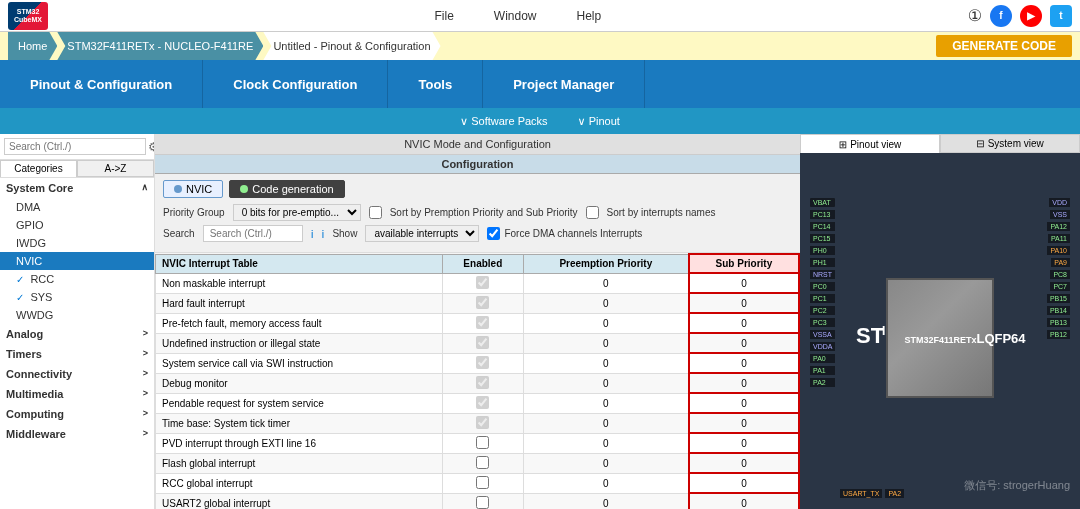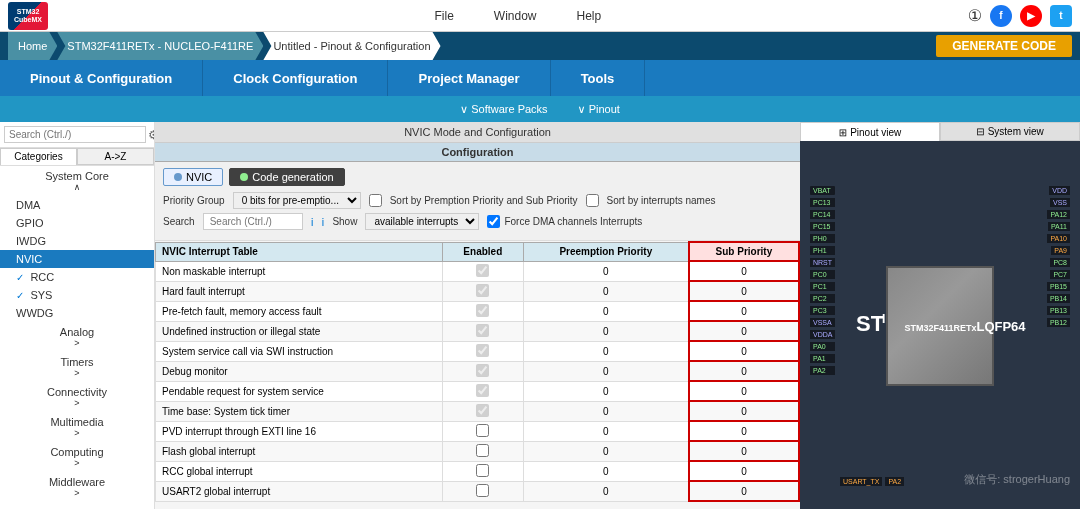--- a/index.html
+++ b/index.html
@@ -8,46 +8,46 @@
     
     .top-bar { display: flex; align-items: center; background: #fff; border-bottom: 1px solid #ccc; height: 32px; padding: 0 8px; }
     .logo { display: flex; align-items: center; margin-right: 20px; }
     .logo-img { width: 40px; height: 28px; background: linear-gradient(135deg, #003c71 50%, #e31837 50%); border-radius: 3px; display: flex; align-items: center; justify-content: center; color: #fff; font-size: 7px; font-weight: bold; }
     .menu-items { display: flex; gap: 40px; flex: 1; justify-content: center; }
     .menu-item { color: #333; cursor: pointer; font-size: 12px; }
     .top-right { display: flex; align-items: center; gap: 8px; margin-left: auto; }
     .social-icon { width: 22px; height: 22px; border-radius: 50%; display: flex; align-items: center; justify-content: center; color: #fff; font-size: 10px; font-weight: bold; cursor: pointer; }
 
     
-    .breadcrumb { display: flex; align-items: center; background: #0c4a6e; height: 28px; padding: 0 8px; gap: 0; }
+    .breadcrumb { display: flex; align-items: center; background: #fef9c3; height: 28px; padding: 0 8px; gap: 0; }
     .breadcrumb-item { color: #fff; font-size: 11px; padding: 0 10px; height: 28px; display: flex; align-items: center; background: #4a90a4; clip-path: polygon(0 0, calc(100% - 8px) 0, 100% 50%, calc(100% - 8px) 100%, 0 100%, 8px 50%); cursor: pointer; }
     .breadcrumb-item:first-child { clip-path: polygon(0 0, calc(100% - 8px) 0, 100% 50%, calc(100% - 8px) 100%, 0 100%); padding-left: 10px; }
     .breadcrumb-item.active { background: #fff; color: #333; }
     .generate-btn { margin-left: auto; background: #e8a000; color: #fff; border: none; padding: 4px 16px; font-size: 12px; font-weight: bold; cursor: pointer; border-radius: 2px; }
 
     
-    .tab-bar { display: flex; background: #1a7abf; height: 36px; }
+    .tab-bar { display: flex; background: #1a7abf; height: 48px; }
     .tab { display: flex; align-items: center; justify-content: center; padding: 0 30px; color: #fff; font-size: 13px; font-weight: bold; cursor: pointer; border-right: 1px solid #1565a0; }
 
     
     .sub-tab-bar { display: flex; background: #2196c4; height: 26px; align-items: center; justify-content: center; gap: 30px; }
     .sub-tab { color: #fff; font-size: 11px; cursor: pointer; display: flex; align-items: center; gap: 4px; }
 
     
     .main-layout { display: flex; height: calc(509px - 32px - 28px - 36px - 26px); }
 
     
     .sidebar { width: 155px; background: #fff; border-right: 1px solid #ddd; overflow-y: auto; flex-shrink: 0; }
     .sidebar-search { display: flex; align-items: center; padding: 4px; gap: 2px; border-bottom: 1px solid #ddd; }
     .sidebar-search input { flex: 1; border: 1px solid #ccc; padding: 2px 4px; font-size: 10px; }
     .sidebar-gear { color: #666; cursor: pointer; font-size: 12px; }
     .sidebar-tabs { display: flex; border-bottom: 1px solid #ddd; }
     .sidebar-tab { flex: 1; text-align: center; padding: 2px; font-size: 10px; cursor: pointer; border: 1px solid #ccc; background: #f0f0f0; }
     .sidebar-tab.active { background: #fff; border-bottom: none; }
-    .sidebar-section-header { display: flex; align-items: center; justify-content: space-between; padding: 4px 6px; font-size: 11px; font-weight: normal; color: #333; cursor: pointer; flex-direction: column; }
+    .sidebar-section-header { display: flex; justify-content: space-between; padding: 4px 6px; font-size: 11px; font-weight: bold; color: #333; cursor: pointer; }
     .sidebar-item { padding: 3px 16px; font-size: 11px; color: #333; cursor: pointer; display: flex; align-items: center; gap: 4px; }
     .sidebar-item.active { background: #1a7abf; color: #fff; }
     .sidebar-item.checked::before { content: '✓'; color: #0078d4; margin-right: 2px; font-size: 10px; }
     .expand-arrow { font-size: 9px; }
     .config-panel { flex: 1; background: #f5f5f5; overflow-y: auto; }
     .config-title { text-align: center; background: #e0e0e0; padding: 4px; font-size: 11px; color: #333; border-bottom: 1px solid #ccc; }
     .config-subtitle { text-align: center; background: #c8dce8; padding: 3px; font-size: 11px; color: #333; font-weight: bold; border-bottom: 1px solid #aaa; }
     .config-controls { padding: 6px 8px; background: #f0f0f0; border-bottom: 1px solid #ddd; }
     .mode-buttons { display: flex; gap: 6px; margin-bottom: 6px; }
     .mode-btn { padding: 2px 10px; font-size: 11px; border: 1px solid #999; cursor: pointer; border-radius: 2px; display: flex; align-items: center; gap: 4px; }
@@ -79,21 +79,21 @@
     .view-tab { flex: 1; padding: 3px 6px; font-size: 10px; text-align: center; cursor: pointer; border: 1px solid #ccc; display: flex; align-items: center; justify-content: center; gap: 3px; }
     .view-tab.active { background: #fff; border-bottom: none; }
 
     
     .chip-diagram { position: relative; height: 370px; background: #2a3545; display: flex; align-items: center; justify-content: center; }
     .chip-body { width: 108px; height: 120px; background: linear-gradient(135deg, #888 0%, #999 40%, #777 100%); border: 2px solid #555; display: flex; flex-direction: row; align-items: center; justify-content: center; color: #fff; font-size: 11px; font-weight: bold; position: relative; }
     .chip-logo { font-size: 20px; color: #ff0000; font-weight: 900; }
     .chip-name { font-size: 9px; margin-top: 4px; }
     .chip-package { font-size: 13px; }
 
-    .watermark { position: absolute; bottom: 24px; right: 10px; color: rgba(255,255,255,0.4); font-size: 11px; }
+    .watermark { position: absolute; bottom: 30px; right: 10px; color: rgba(255,255,255,0.4); font-size: 11px; }
 
     
     .force-dma { display: flex; align-items: center; gap: 4px; font-size: 10px; }
     .force-dma input { margin: 0; }
   </style>
 </head>
 <body>
 
 <div class="top-bar">
   <div class="logo">
@@ -117,22 +117,22 @@
 <div class="breadcrumb">
   <div class="breadcrumb-item">Home</div>
   <div class="breadcrumb-item">STM32F411RETx - NUCLEO-F411RE</div>
   <div class="breadcrumb-item active">Untitled - Pinout &amp; Configuration</div>
   <button class="generate-btn">GENERATE CODE</button>
 </div>
 
 <div class="tab-bar">
   <div class="tab">Pinout &amp; Configuration</div>
   <div class="tab">Clock Configuration</div>
+  <div class="tab">Tools</div>
   <div class="tab">Project Manager</div>
-  <div class="tab">Tools</div>
 </div>
 
 <div class="sub-tab-bar">
   <span class="sub-tab">∨ Software Packs</span>
   <span class="sub-tab">∨ Pinout</span>
 </div>
 
 <div class="main-layout">
 
   <div class="sidebar">

